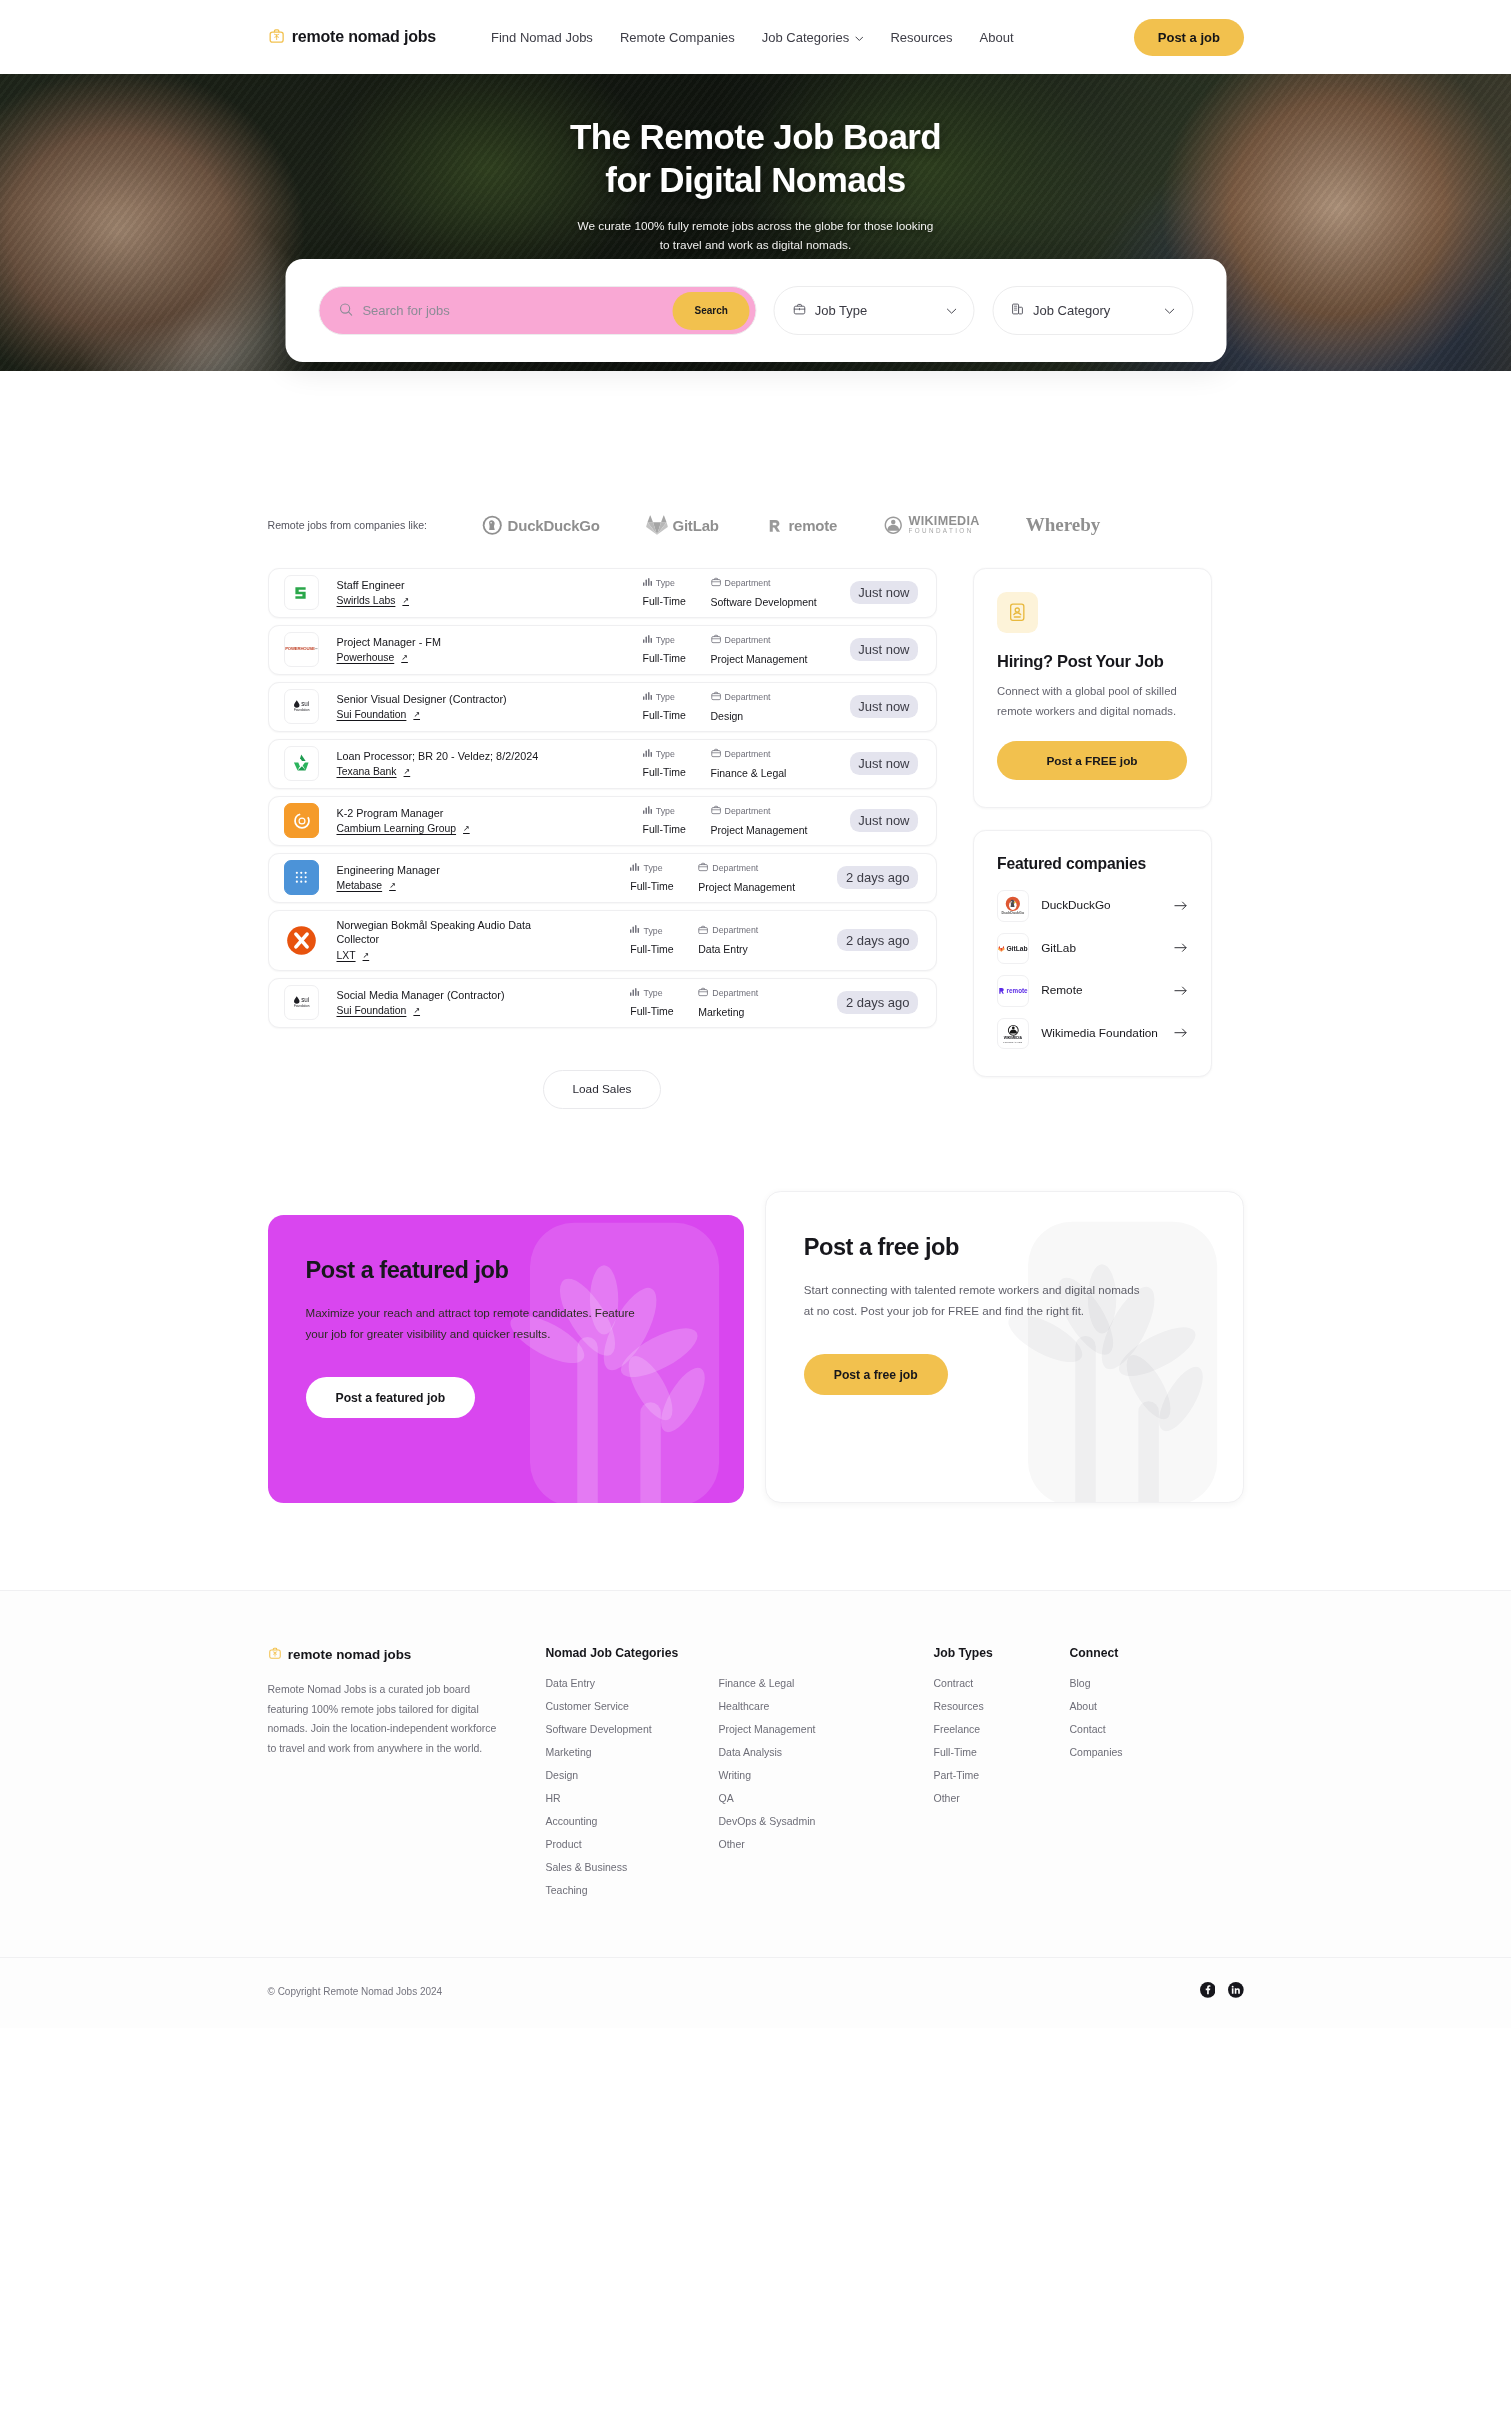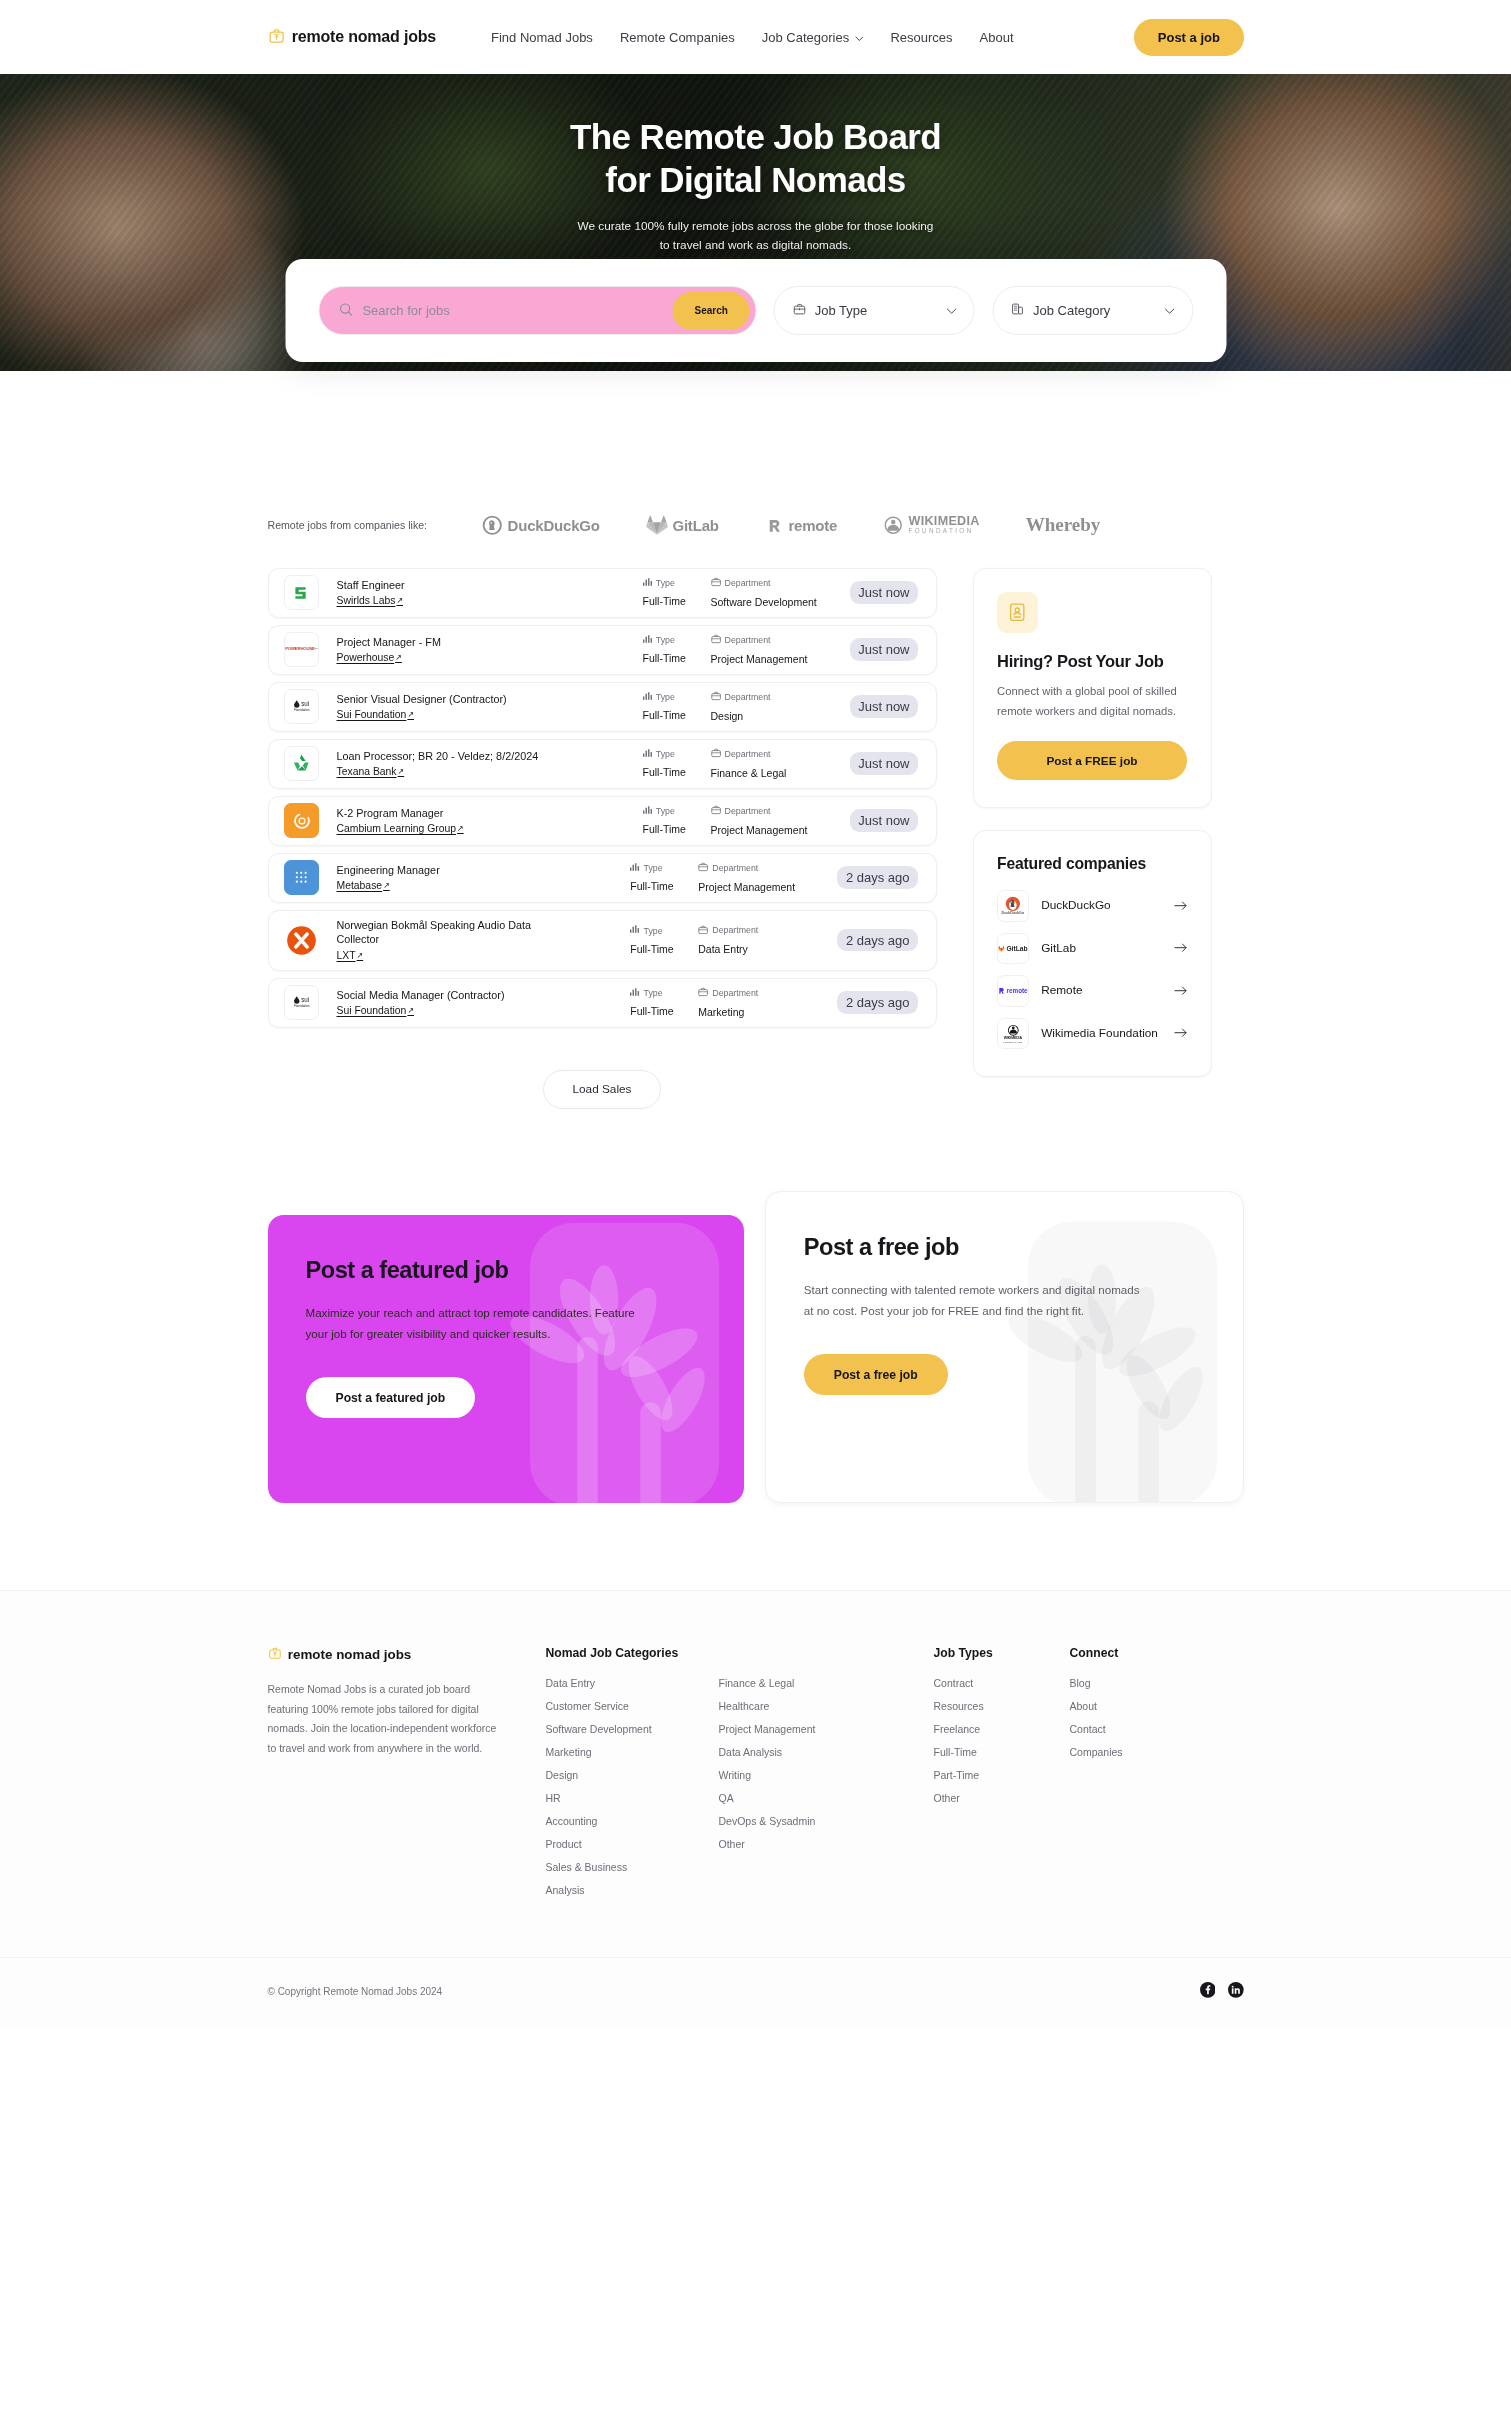--- a/index.html
+++ b/index.html
@@ -223,21 +223,21 @@
   .job-main { flex: 1 1 auto; padding-left: 17.3px; min-width: 0; }
   .job-title { font-size: 10.8px; color: #15151a; line-height: 1.34; }
   .job-company {
     margin-top: 3.1px;
     font-size: 10.4px;
     color: #15151a;
     text-decoration: underline;
     text-underline-offset: 2px;
     display: inline-flex;
     align-items: center;
-    gap: 1px;
+    gap: 7px;
   }
   .arrow-ne { font-size: 7.9px; text-decoration: none; display: inline-block; }
   .job-meta { width: 68px; flex: 0 0 68px; }
   .job-meta.dept { width: 139px; flex: 0 0 139px; }
   .meta-head {
     font-size: 8.8px;
     color: #6f6f79;
     display: flex; align-items: center; gap: 3.9px;
   }
   .meta-val { margin-top: 7px; font-size: 10.5px; color: #15151a; }
@@ -1045,21 +1045,21 @@
         <div class="f-links">
           <span class="f-link">Data Entry</span>
           <span class="f-link">Customer Service</span>
           <span class="f-link">Software Development</span>
           <span class="f-link">Marketing</span>
           <span class="f-link">Design</span>
           <span class="f-link">HR</span>
           <span class="f-link">Accounting</span>
           <span class="f-link">Product</span>
           <span class="f-link">Sales &amp; Business</span>
-          <span class="f-link">Analysis</span>
+          <span class="f-link">Teaching</span>
         </div>
         <div class="f-links">
           <span class="f-link">Finance &amp; Legal</span>
           <span class="f-link">Healthcare</span>
           <span class="f-link">Project Management</span>
           <span class="f-link">Data Analysis</span>
           <span class="f-link">Writing</span>
           <span class="f-link">QA</span>
           <span class="f-link">DevOps &amp; Sysadmin</span>
           <span class="f-link">Other</span>

